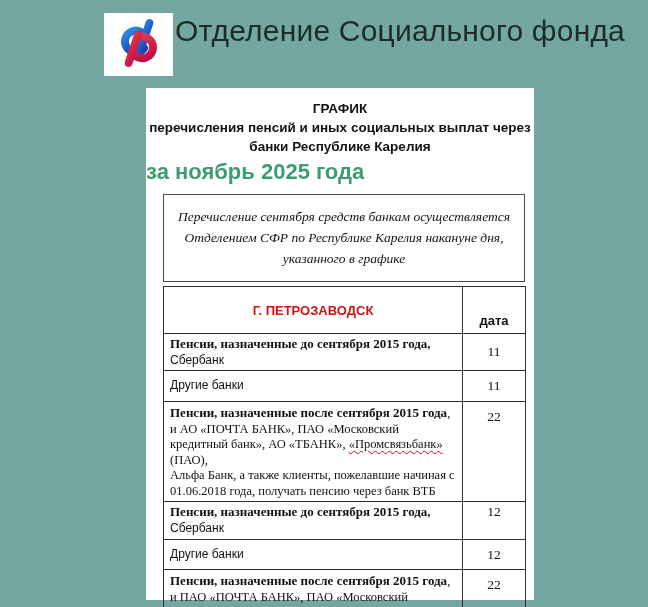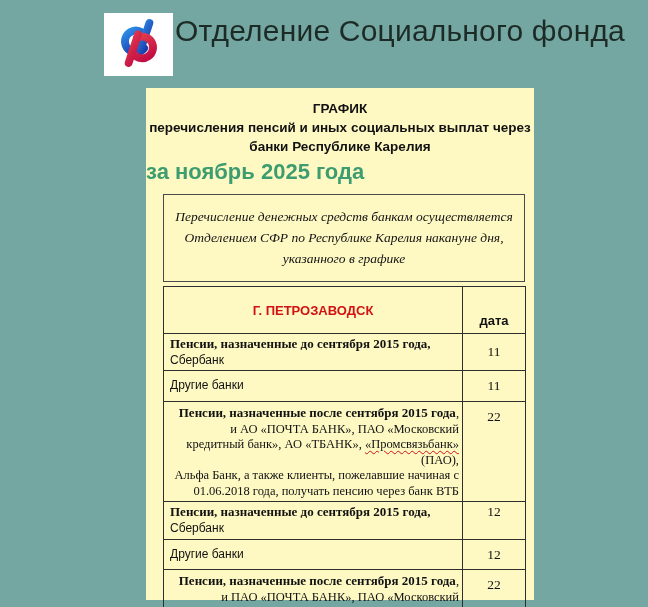--- a/index.html
+++ b/index.html
@@ -25,21 +25,21 @@
   }
   .org-name{
     position:absolute;left:175px;top:16px;width:360px;
     color:var(--header_ink);
     font-size:30px;line-height:30px;font-weight:400;letter-spacing:0.2px;
     white-space:nowrap;
   }
   
   .panel{
     position:absolute;left:146px;top:88px;width:388px;height:512px;
-    background:#fef9c3;color:var(--ink);
+    background:#ffffff;color:var(--ink);
   }
   .doc-title{
     padding-top:11px;text-align:center;
     font-weight:bold;font-size:13.5px;line-height:19px;color:#121212;
   }
   .doc-period{
     margin-top:3px;text-align:left;
     font-weight:bold;font-size:22px;line-height:26px;color:var(--accent_green);
   }
   .note-box{
@@ -87,21 +87,21 @@
     font-family:"Liberation Serif",serif;font-size:13.5px;color:#121212;
   }
   tr.h-hdr  td{height:47px;}
   tr.h-sm1  td{height:34px;}
   tr.h-sm2  td{height:31px;}
   tr.h-big  td{height:76px;}
   tr.h-red  td{height:15px;}
   tr.h-sm3  td{height:30px;}
   tr.h-sm4  td{height:30px;}
   tr.h-big2 td{height:79px;}
-  tr.h-big .lbl,tr.h-big2 .lbl{vertical-align:top;padding-top:3px;text-align:right;}
+  tr.h-big .lbl,tr.h-big2 .lbl{vertical-align:top;padding-top:3px;}
   tr.h-big .dt,tr.h-big2 .dt{vertical-align:top;padding-top:7px;}
   tr.h-sm3 .lbl{vertical-align:bottom;padding-bottom:3px;}
   tr.h-sm3 .dt{vertical-align:top;padding-top:2px;}
   .red-merged{
     text-align:center;vertical-align:middle;
     color:var(--accent_red);font-weight:bold;font-size:11.5px;line-height:12px;
     font-family:"Liberation Sans",sans-serif;
   }
 </style>
 </head>
@@ -137,21 +137,21 @@
 
   <div class="doc-title">
     <div>ГРАФИК</div>
     <div>перечисления пенсий и иных социальных выплат через</div>
     <div>банки Республике Карелия</div>
   </div>
 
   <div class="doc-period">за ноябрь 2025 года</div>
 
   <div class="note-box">
-    <div>Перечисление денежных средств банкам осуществляется</div>
+    <div>Перечисление сентября средств банкам осуществляется</div>
     <div>Отделением СФР по Республике Карелия накануне дня,</div>
     <div>указанного в графике</div>
   </div>
 
   <table class="sched">
     <colgroup>
         <col class="c-label">
         <col class="c-date">
       </colgroup>
 

